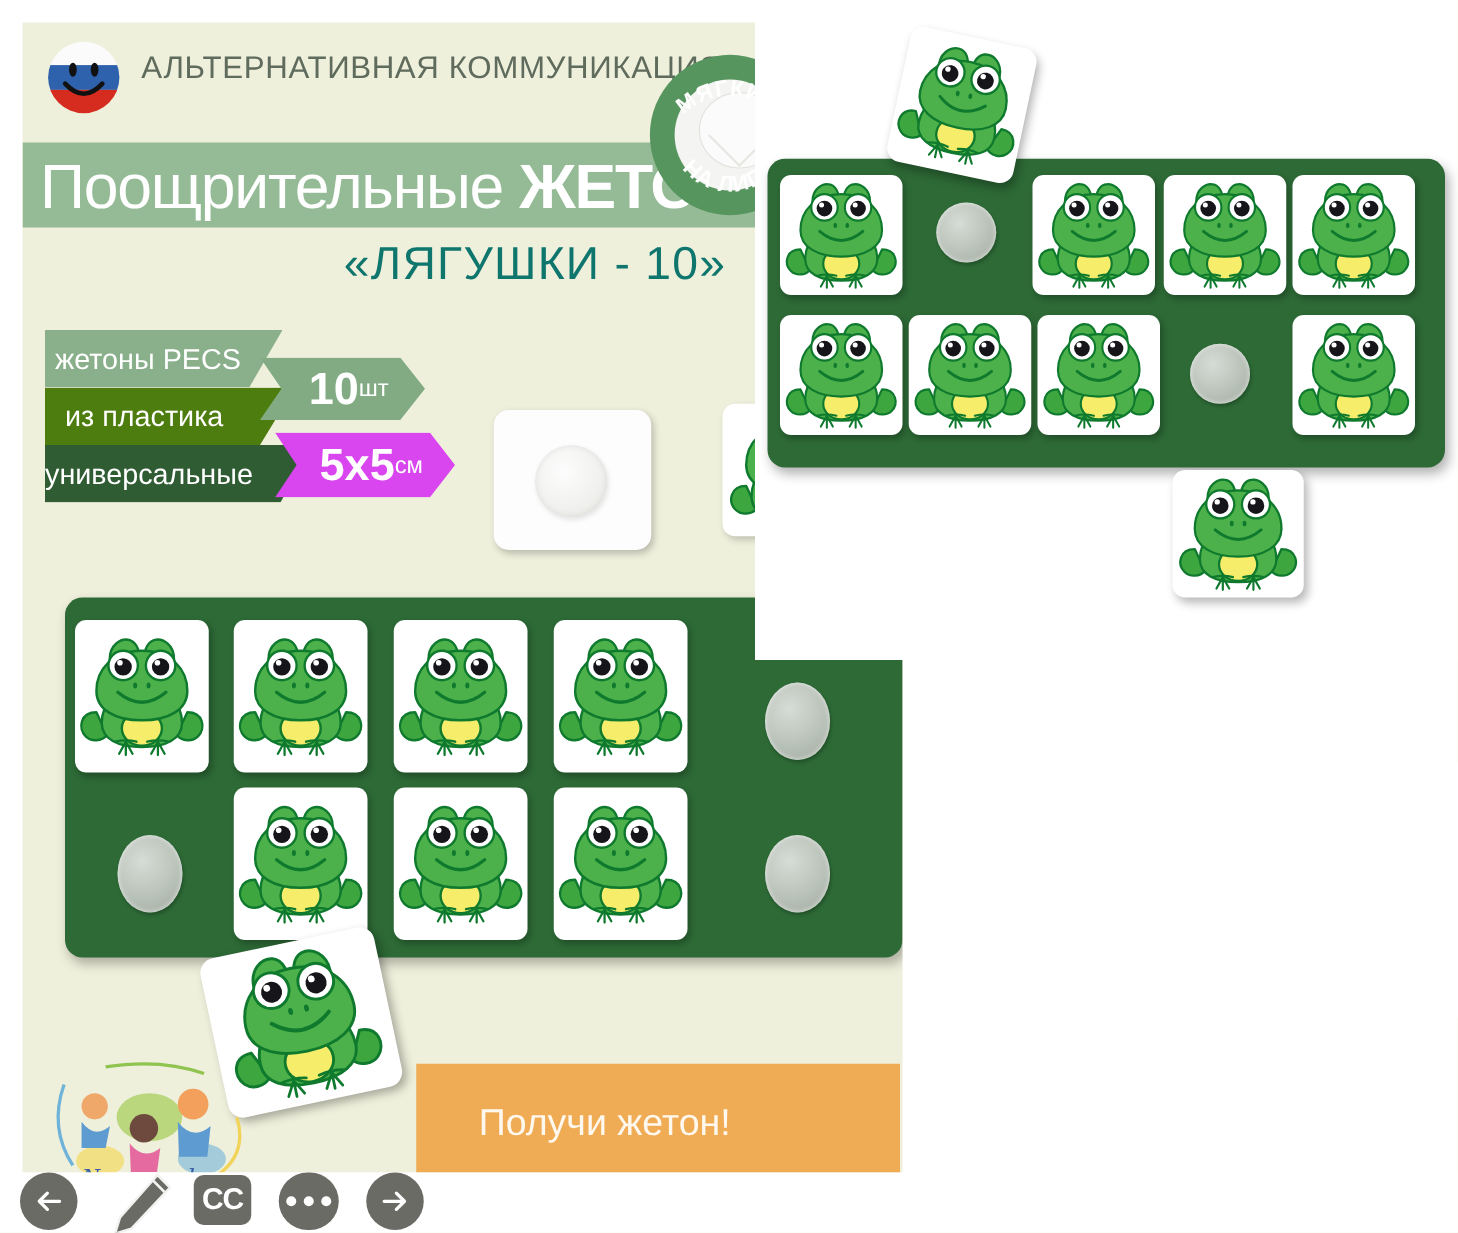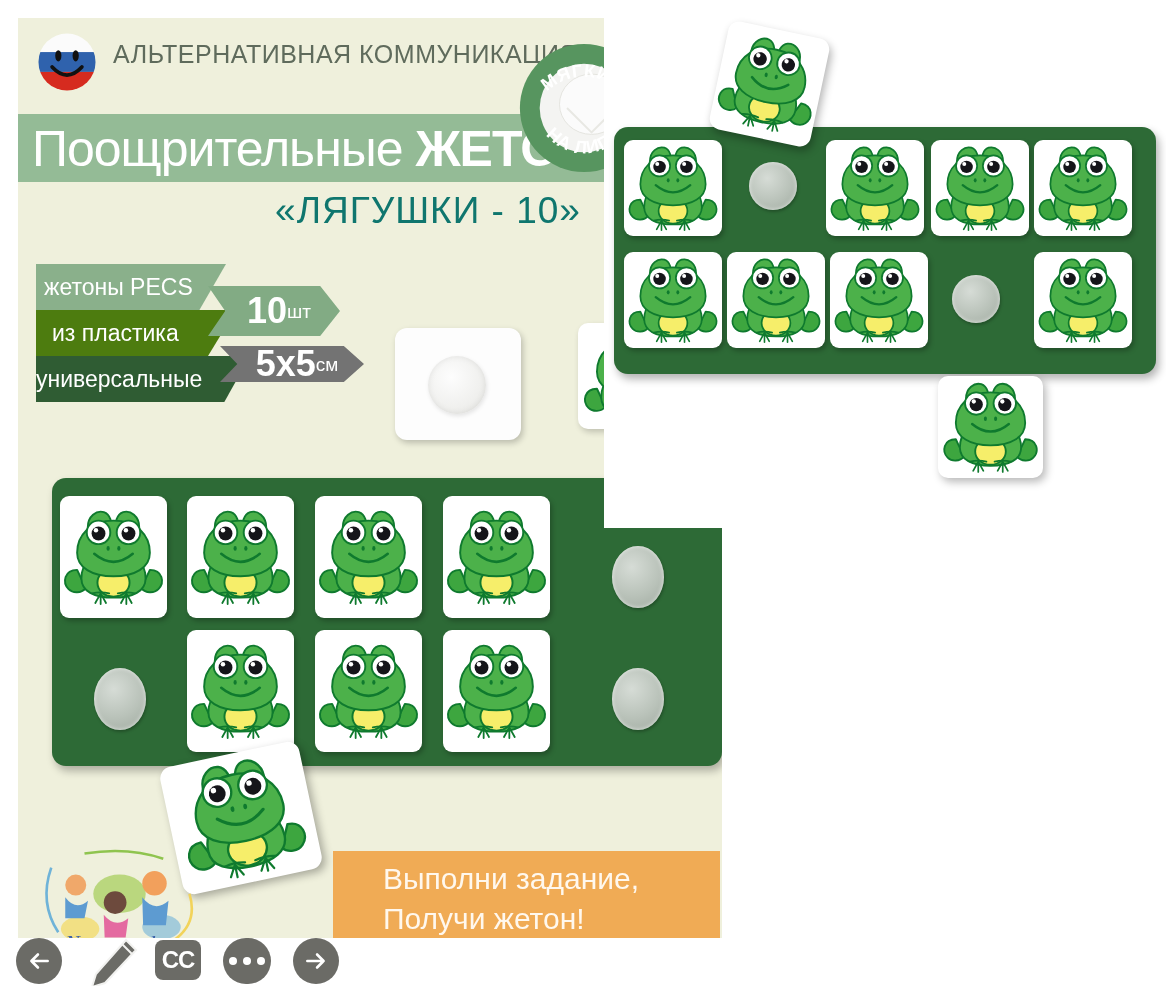--- a/index.html
+++ b/index.html
@@ -34,21 +34,21 @@
   #tag1{top:246px;width:190px;background:#8ab08b;
         clip-path:polygon(0 0,100% 0,86% 100%,0 100%);}
   #tag2{top:292px;width:200px;background:#4d7c0f;
         clip-path:polygon(0 0,100% 0,86% 100%,0 100%);padding-left:16px;}
   #tag3{top:338px;width:214px;background:#2f5c33;
         clip-path:polygon(0 0,100% 0,88% 100%,0 100%);padding-left:0;}
   .tagR{color:#fff;display:flex;align-items:center;justify-content:center;}
   #tag4{position:absolute;left:190px;top:268px;width:122px;height:50px;background:#82ab84;
         clip-path:polygon(0 0,85% 0,100% 50%,85% 100%,0 100%,13% 50%);
         padding-left:10px;}
-  #tag5{position:absolute;left:202px;top:328px;width:134px;height:36px;background:#737373;
+  #tag5{position:absolute;left:202px;top:328px;width:134px;height:52px;background:#d946ef;
         clip-path:polygon(0 0,86% 0,100% 50%,86% 100%,0 100%,12% 50%);
         padding-left:10px;}
   .big{font-size:36px;font-weight:bold;line-height:1;}
   .sml{font-size:19px;line-height:1;}
 
   
   #cardback{position:absolute;left:377px;top:310px;width:126px;height:112px;
             background:#fdfdfd;border-radius:12px;
             box-shadow:2px 3px 6px rgba(0,0,0,.22);}
   #cardback .velcro{position:absolute;left:33px;top:28px;width:58px;height:58px;border-radius:50%;}
@@ -428,21 +428,20 @@
       <path d="M38 56 q12 16 26 4 l-4 20 h-22 z" fill="#5d9bd1"></path>
       <circle cx="95" cy="62" r="13" fill="#6d4a3d"></circle>
       <path d="M82 76 q13 16 28 4 l-3 22 h-24 z" fill="#e46aa0"></path>
       <circle cx="140" cy="40" r="14" fill="#f2a05c"></circle>
       <path d="M126 56 q14 18 30 4 l-3 28 h-26 z" fill="#5d9bd1"></path>
     </g>
     <text x="38" y="116" font-size="25" fill="#3a5fa8" font-style="italic" font-family="Liberation Serif, serif">Ne po godam</text>
   </svg>
 
   <div id="cta">
-    <div>Выполни задание,</div>
     <div>Получи жетон!</div>
   </div>
 </div>
 
 <div id="panel">
   <div id="pboard">
       <div class="tok" style="left: 10px; top: 13px; width: 98px; height: 96px;">
 <svg viewBox="0 0 100 100" width="100%" height="100%" preserveAspectRatio="xMidYMid meet">
   <g stroke="#0f7a2e" stroke-width="1.8" stroke-linejoin="round">
     <path d="M16 62 C4 62 2 74 8 80 C12 84 20 84 24 79 Z" fill="#3da63f"></path>

